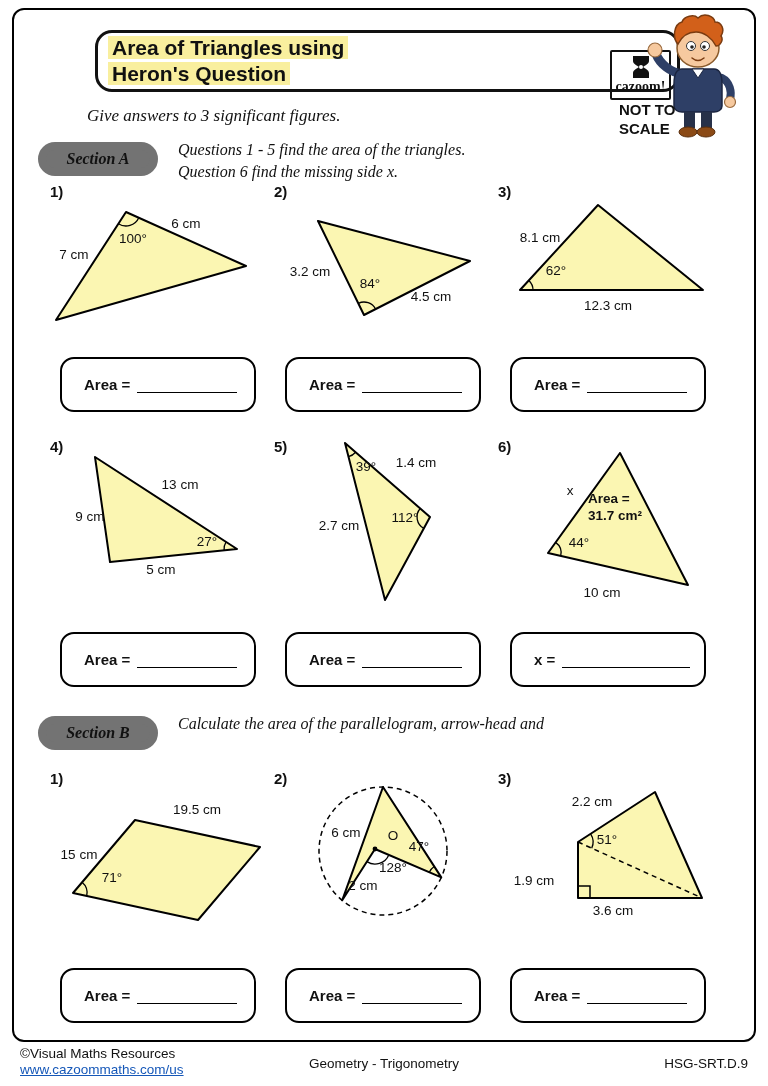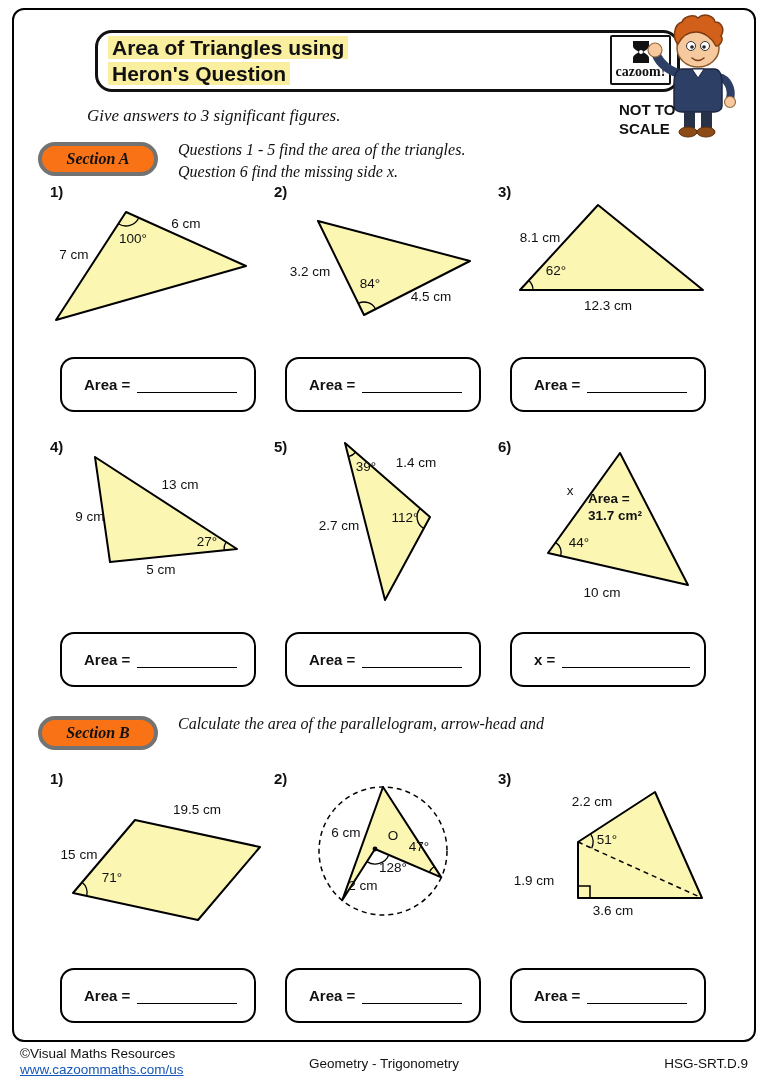--- a/index.html
+++ b/index.html
@@ -3,25 +3,25 @@
 <meta charset="utf-8">
 <style>
   * { margin:0; padding:0; box-sizing:border-box; }
   html,body { width:768px; height:1086px; background:#fff; overflow:hidden; }
   body { font-family:"Liberation Sans",sans-serif; color:#111; position:relative; }
   .abs { position:absolute; }
   .page-border { left:12px; top:8px; width:744px; height:1034px; border:2px solid #000; border-radius:12px; }
   .title-box { left:55px; top:30px; width:585px; height:62px; border:3px solid #111; border-radius:17px; display:flex; align-items:center;margin-left:40px; }
   .title-text { padding-left:10px; font-weight:bold; font-size:21px; line-height:26px; }
   .hl { background:#F9EF9E; padding:0 4px; }
-  .logo-box { position:absolute; right:6px; top:2px; width:61px; height:50px; border:2px solid #111; border-radius:2px; display:flex; flex-direction:column; align-items:center; justify-content:center; }
+  .logo-box { position:absolute; right:6px; top:17px; width:61px; height:50px; border:2px solid #111; border-radius:2px; display:flex; flex-direction:column; align-items:center; justify-content:center; }
   .logo-text { font-family:"Liberation Serif",serif; font-weight:bold; font-size:14px; }
   .instruction { left:62px; top:106px; font:italic 17px "Liberation Serif",serif;margin-left:25px; }
   .nts { left:574px; top:100px; font-weight:bold; font-size:15px; line-height:19px;margin-left:45px; }
-  .pill { left:38px; width:120px; height:34px; border:4px solid #737373; border-radius:17px; background:#f97316; display:flex; align-items:center; justify-content:center; font:bold italic 16px "Liberation Serif",serif; }
+  .pill { left:38px; width:120px; height:34px; border:8px solid #737373; border-radius:17px; background:#737373; display:flex; align-items:center; justify-content:center; font:bold italic 16px "Liberation Serif",serif; }
   .desc { left:136px; font:italic 16px/22px "Liberation Serif",serif;margin-left:42px; }
   .qnum { font-weight:bold; font-size:15px; }
   .ansbox { width:196px; height:55px; border:2px solid #000; border-radius:14px; display:flex; align-items:center; padding-left:22px; font-weight:bold; font-size:15px; }
   .ansline { display:inline-block; width:100px; border-bottom:1.6px solid #000; height:16px; margin-left:7px; }
   .ansline.wide { width:128px; }
   .fig text { font-family:"Liberation Sans",sans-serif; font-size:13.5px; fill:#111; }
   .fig text.b { font-weight:bold; }
   .fig .shape { fill:#FBF6B2; stroke:#000; stroke-width:2; stroke-linejoin:round; }
   .fig .arc { fill:none; stroke:#000; stroke-width:1.3; }
   .fig .dash { fill:none; stroke:#000; stroke-width:1.5; stroke-dasharray:5 4; }

